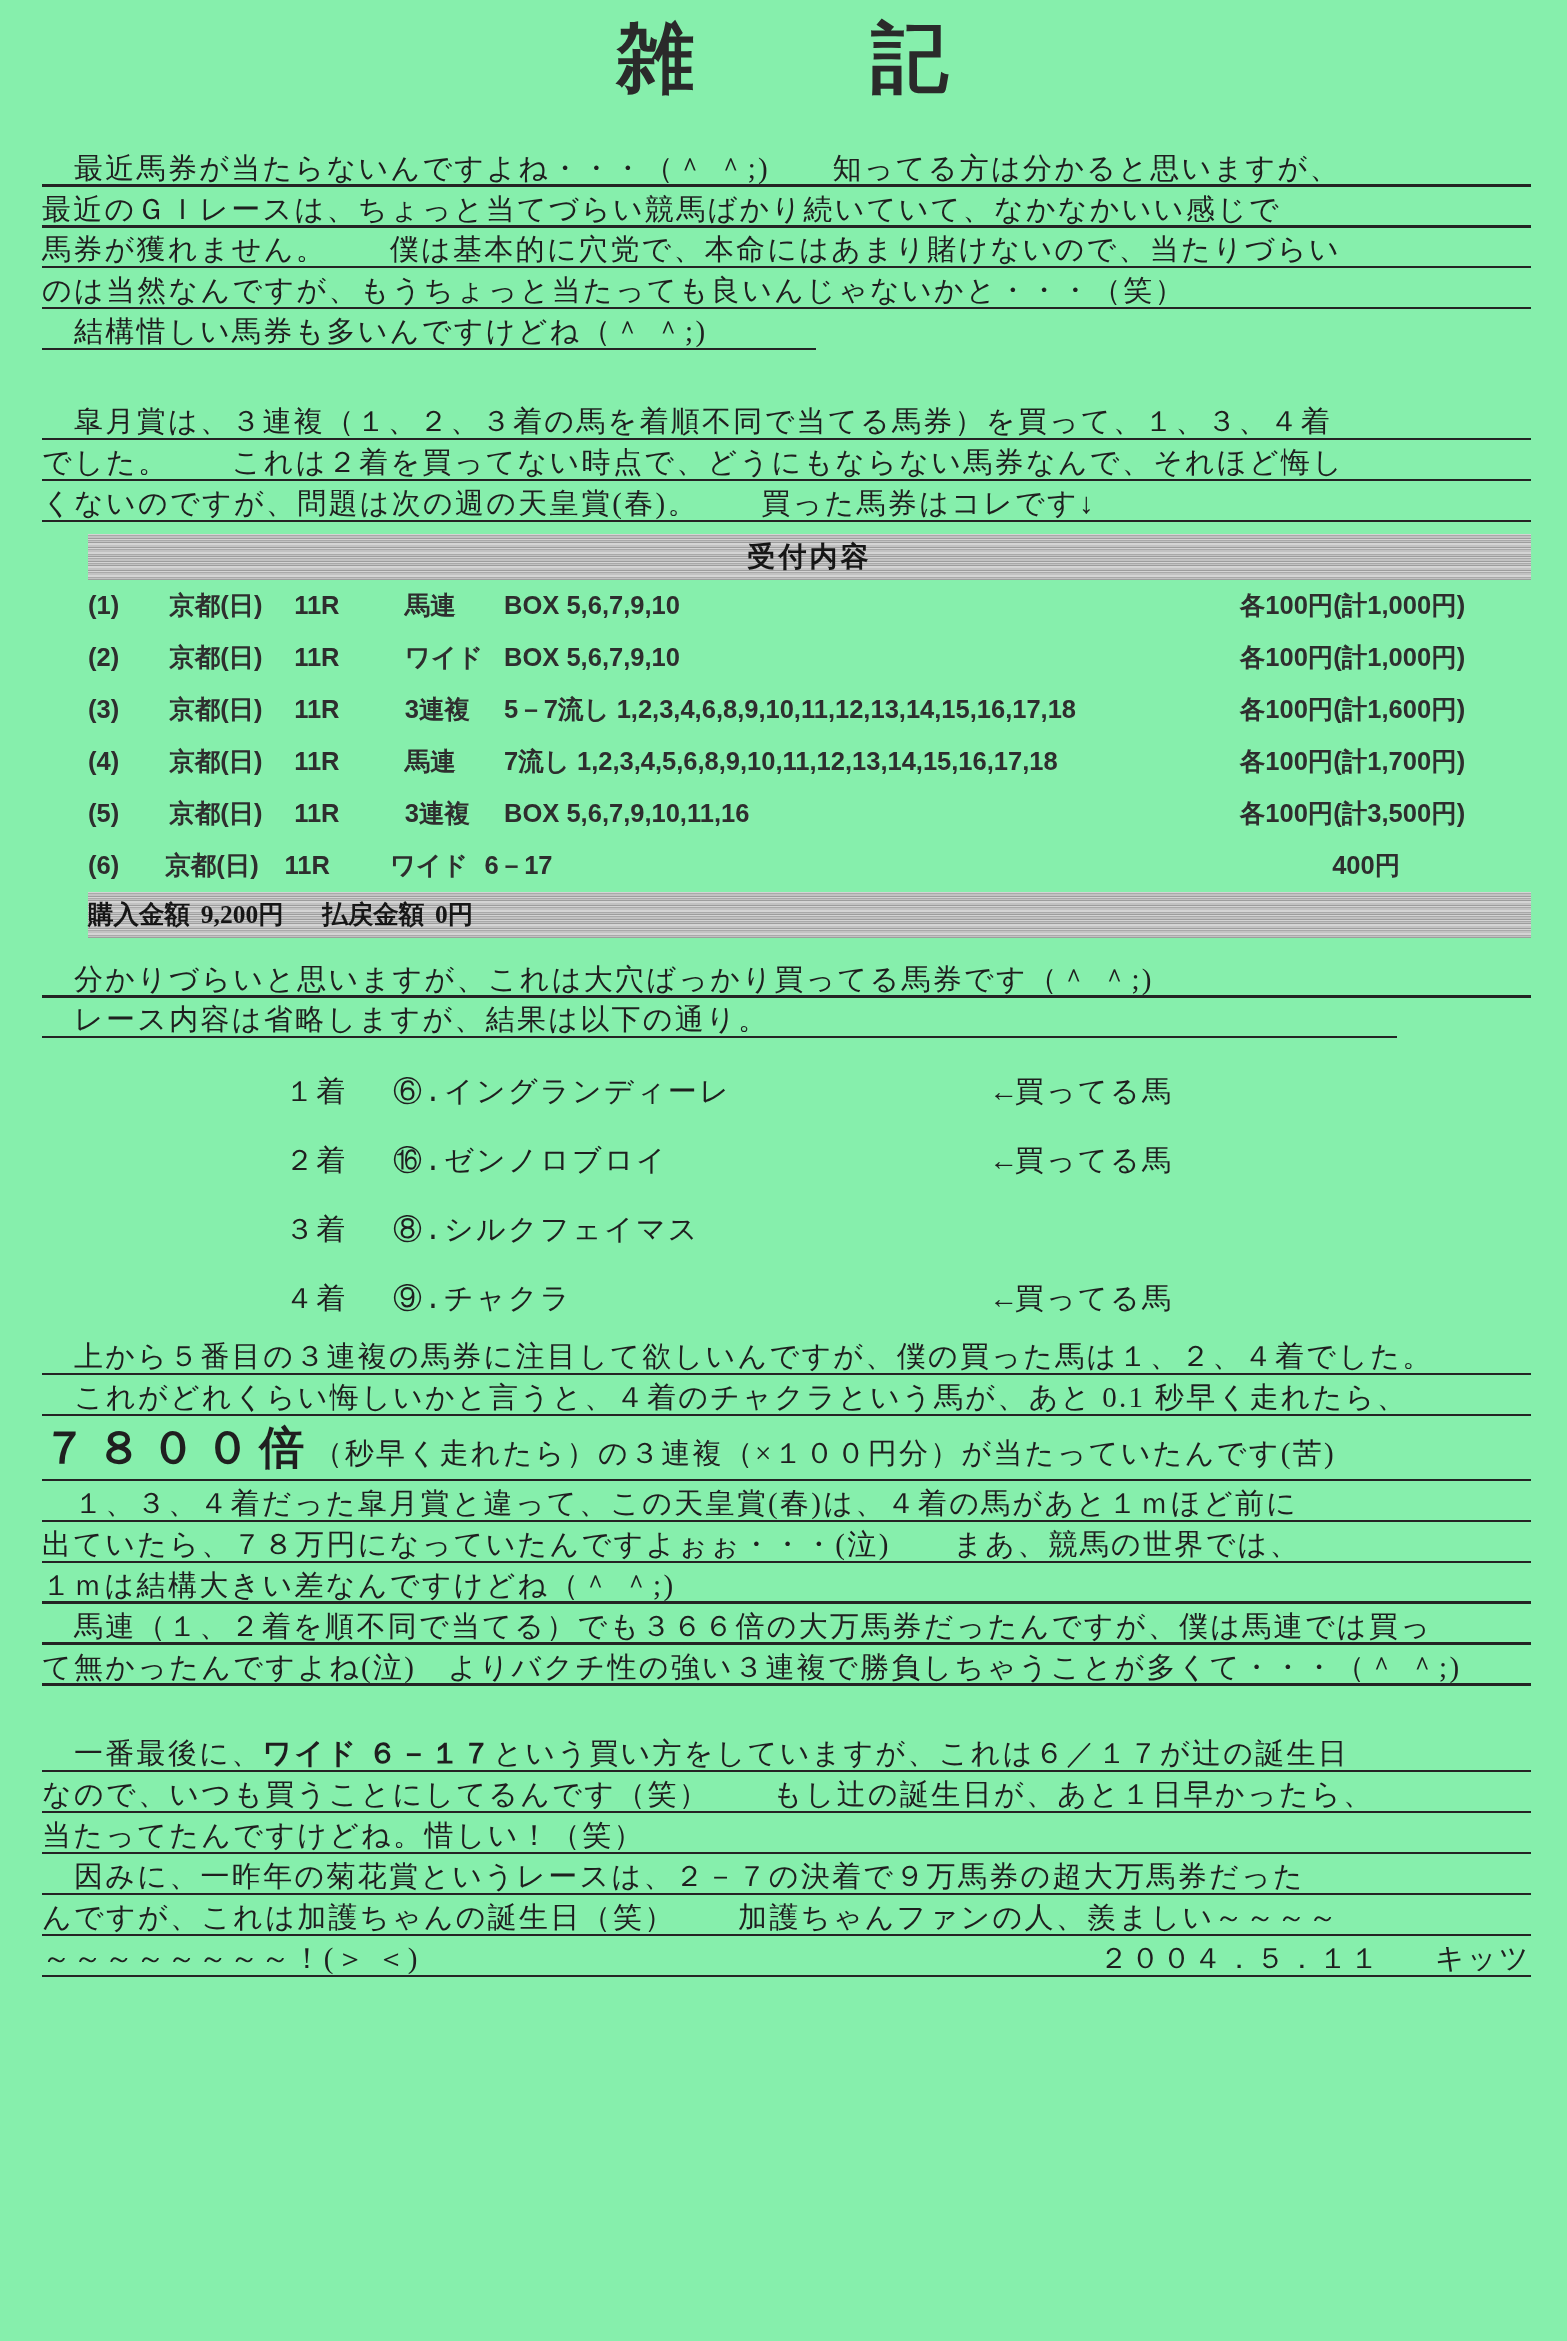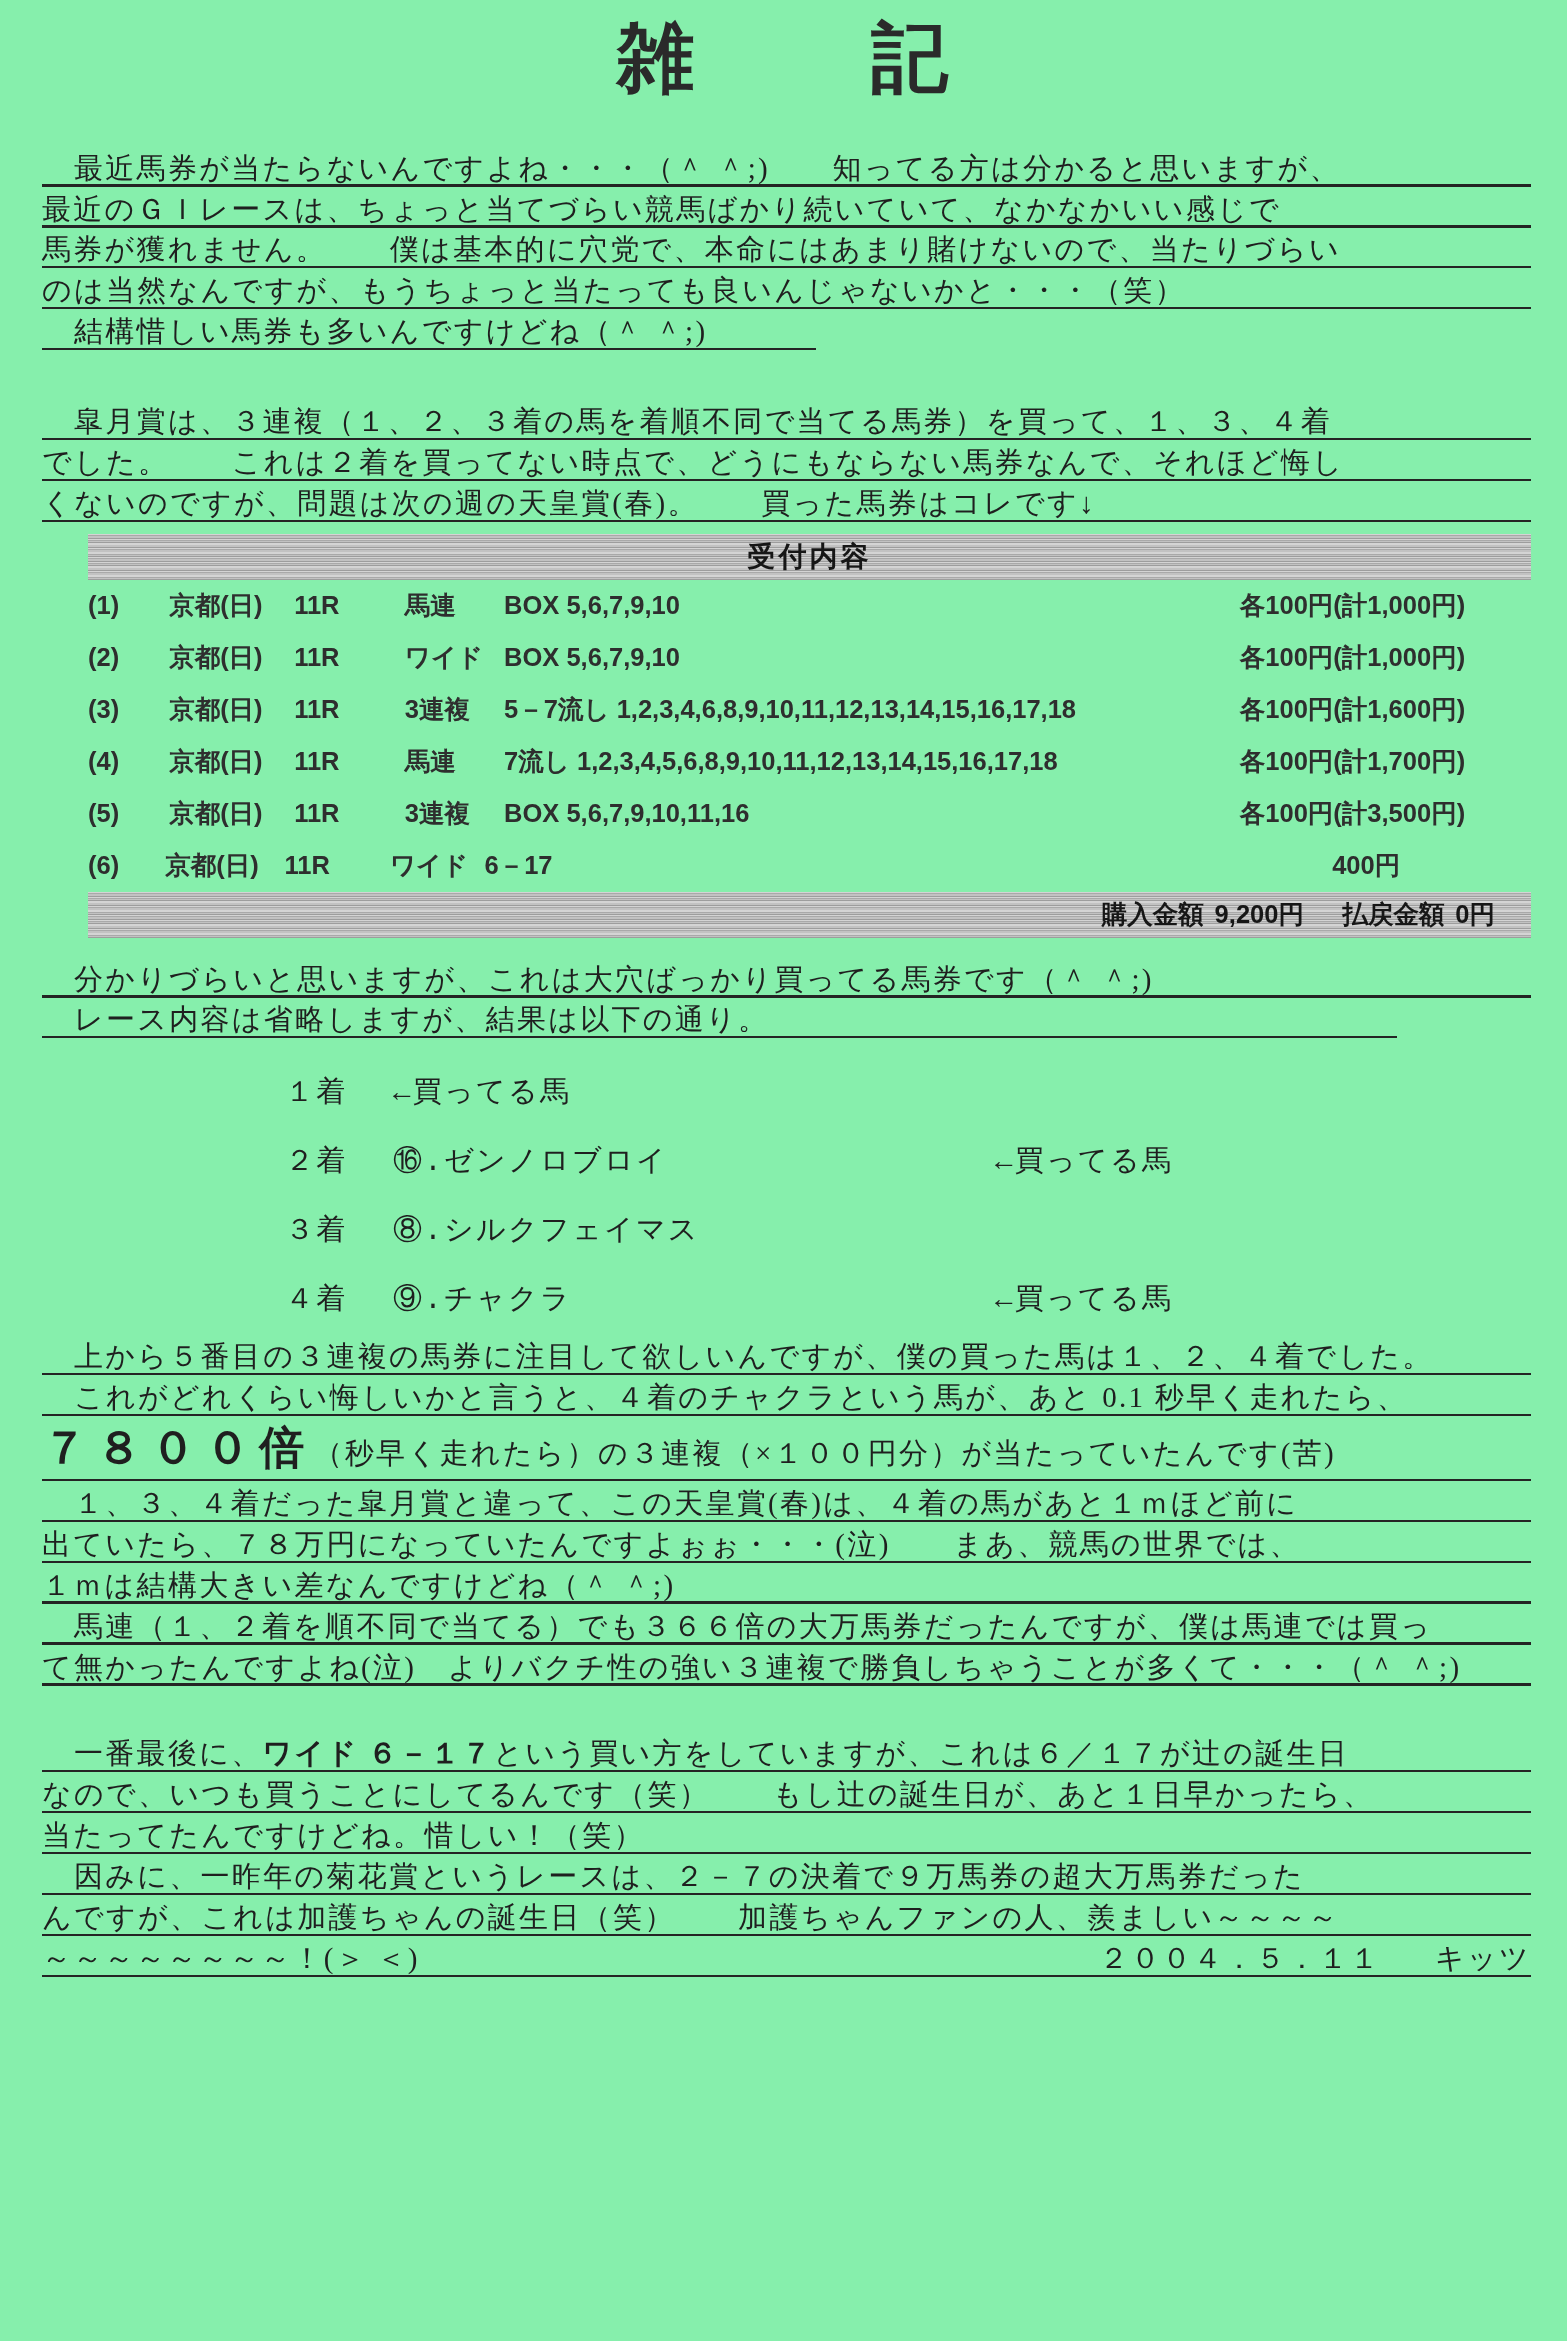--- a/index.html
+++ b/index.html
@@ -34,21 +34,21 @@
     font-family:"Liberation Sans","DejaVu Sans",sans-serif;color:#2e2e2e;
   }
   .bar{
     height:46px;display:flex;align-items:center;background-color:#b5b5b5;
     background-image:
       repeating-linear-gradient(180deg,#d4d4d4 0 1.5px,#a9a9a9 1.5px 2.3px,#c2c2c2 2.3px 3.9px,#9d9d9d 3.9px 4.6px),
       repeating-linear-gradient(90deg,rgba(255,255,255,.10) 0 3.1px,rgba(0,0,0,.07) 3.1px 6.2px);
   }
   .bar.head{justify-content:center;}
   .bar-title{font-size:28px;font-weight:700;color:#161616;letter-spacing:3.1px;}
-  .bar.foot{justify-content:flex-end;padding-right:36px;gap:10.8px;}
+  .bar.foot{justify-content:flex-start;padding-right:11px;gap:10.8px;font-family:Liberation Serif, serif;}
   .foot-txt{font-size:25.5px;font-weight:700;color:#161616;}
   .foot-gap{width:17px;}
   .trow{display:flex;align-items:center;height:52px;font-size:25.5px;font-weight:600;white-space:nowrap;}
   .trow.thead{height:48px;font-size:26px;font-weight:700;color:#222;}
   .c-no{width:85px;}
   .c-place{width:131px;}
   .c-race{width:116px;}
   .c-type{width:104px;}
   .c-combo{width:644px;}
   .c-amt{width:363px;text-align:right;}
@@ -168,20 +168,21 @@
     <div>
       <div class="line u ind">分かりづらいと思いますが、これは大穴ばっかり買ってる馬券です（＾ ＾;)</div>
       <div class="line u u91 ind">レース内容は省略しますが、結果は以下の通り。</div>
     </div>
 
     <div class="sp" style="height:15.4px"></div>
 
     <div class="results">
       <div class="rrow">
         <span class="r-pos">１着</span>
+        <span class="r-horse">⑥.イングランディーレ</span>
         <span class="r-note">←買ってる馬</span>
       </div>
       <div class="rrow">
         <span class="r-pos">２着</span>
         <span class="r-horse">⑯.ゼンノロブロイ</span>
         <span class="r-note">←買ってる馬</span>
       </div>
       <div class="rrow">
         <span class="r-pos">３着</span>
         <span class="r-horse">⑧.シルクフェイマス</span>

